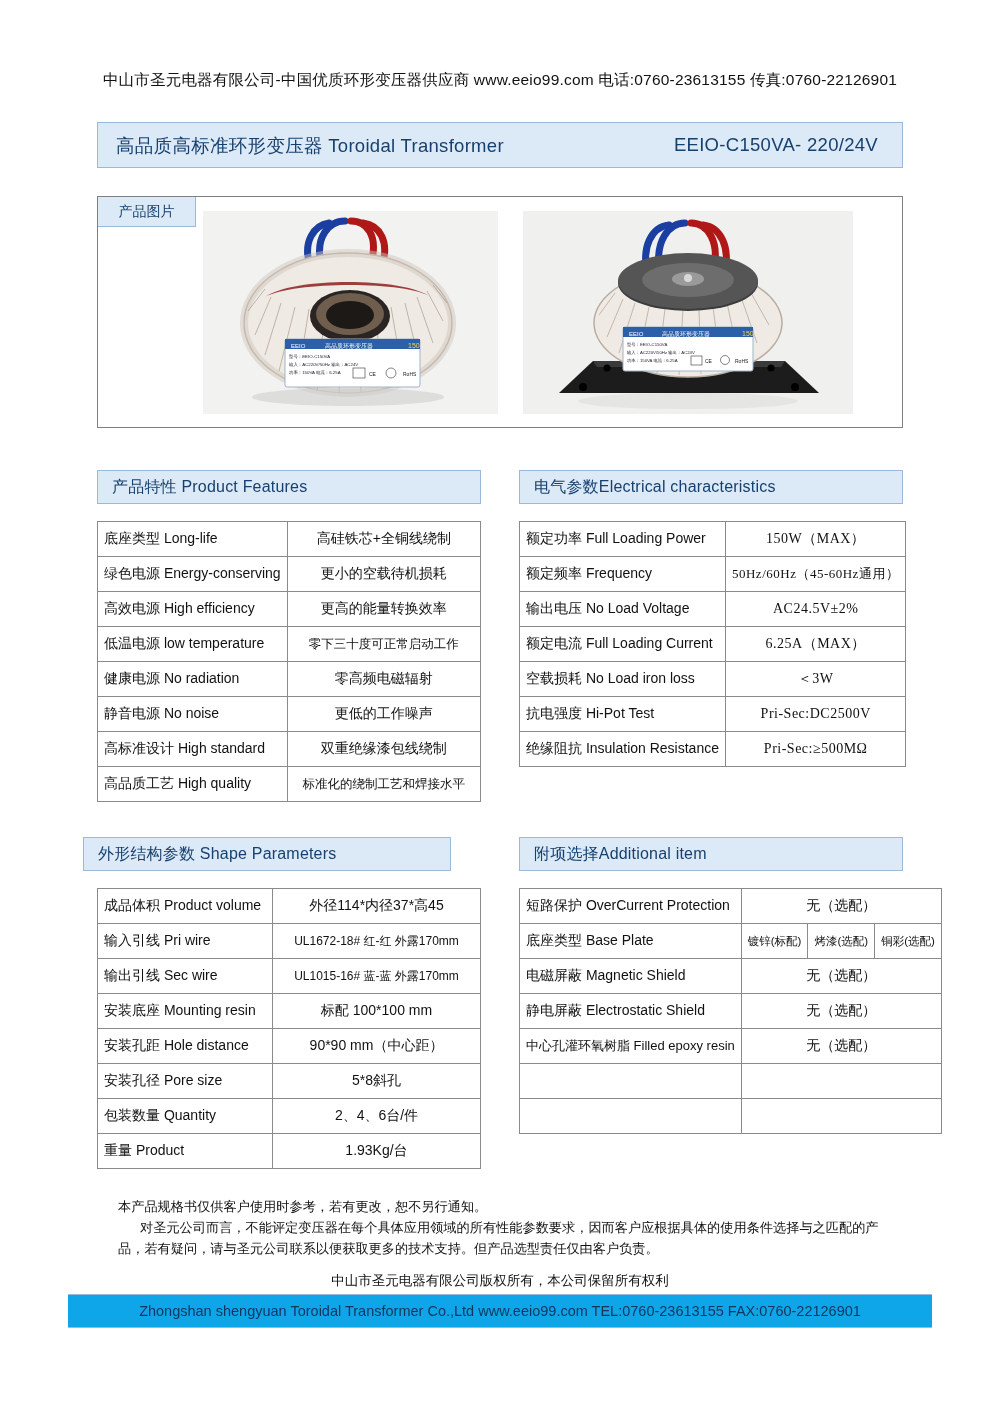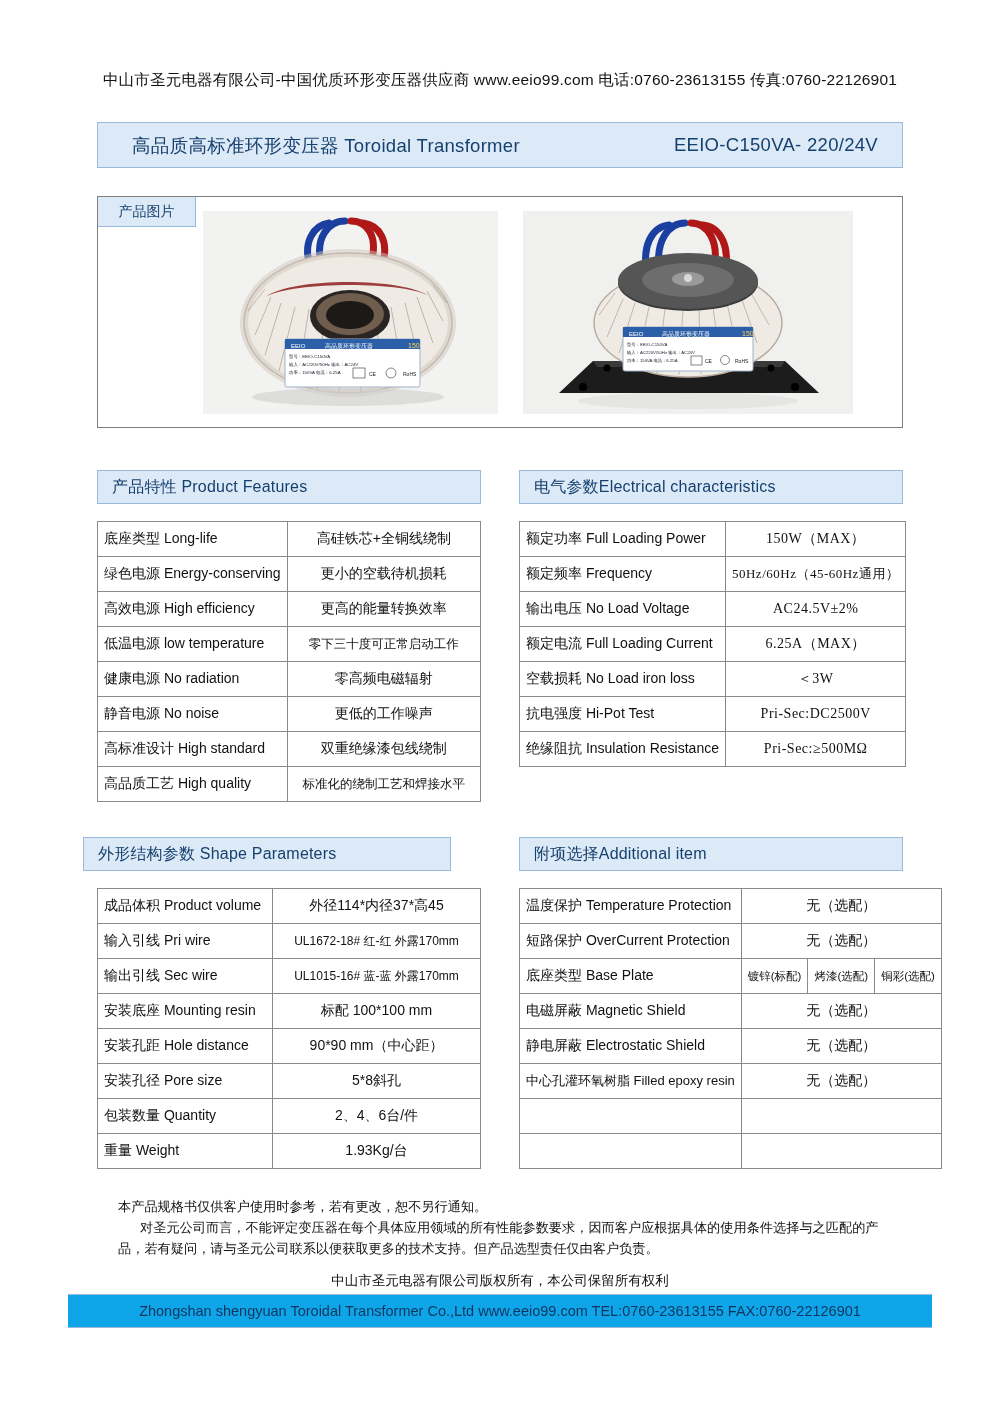--- a/index.html
+++ b/index.html
@@ -25,21 +25,21 @@
 
   
   .title-bar {
     position: absolute; top: 122px; left: 97px;
     width: 806px; height: 46px;
     background: #dce9f7;
     border: 1px solid #9bb9da;
     display: flex; align-items: center;
   }
   .title-bar .t-left {
-    padding-left: 34px;
+    padding-left: 18px;
     font-size: 18.5px;
     color: #16406e;
     letter-spacing: 0.3px;
   }
   .title-bar .t-right {
     position: absolute; right: 24px;
     font-size: 18.5px;
     color: #16406e;
     letter-spacing: 0.3px;
   }
@@ -351,33 +351,29 @@
       </tr>
       <tr>
         <td class="k">安装孔径  Pore size</td>
         <td class="v">5*8斜孔</td>
       </tr>
       <tr>
         <td class="k">包装数量  Quantity</td>
         <td class="v">2、4、6台/件</td>
       </tr>
       <tr>
-        <td class="k">重量        Weight</td>
+        <td class="k">重量        Product</td>
         <td class="v">1.93Kg/台</td>
       </tr>
     </tbody>
   </table>
 
   <div class="sec-head" style="top:837px; left:519px; width:384px;">附项选择Additional item</div>
   <table class="spec" style="top:888px; left:519px; width:384px;">
     <tbody>
-      <tr>
-        <td class="k" style="width:225px">温度保护  Temperature Protection</td>
-        <td class="v" colspan="3">无（选配）</td>
-      </tr>
       <tr>
         <td class="k">短路保护  OverCurrent Protection</td>
         <td class="v" colspan="3">无（选配）</td>
       </tr>
       <tr>
         <td class="k">底座类型  Base Plate</td>
         <td class="v" style="font-size:11.5px;width:53px">镀锌(标配)</td>
         <td class="v" style="font-size:11.5px;width:53px">烤漆(选配)</td>
         <td class="v" style="font-size:11.5px;width:53px">铜彩(选配)</td>
       </tr>

